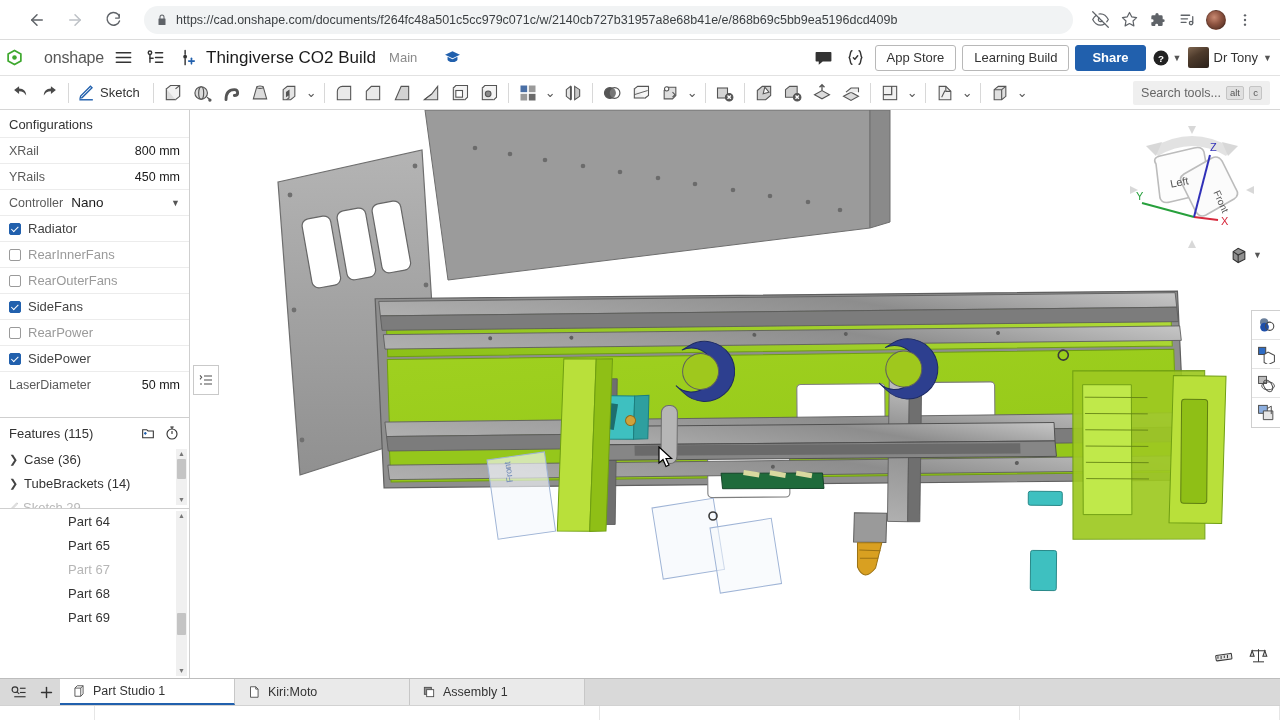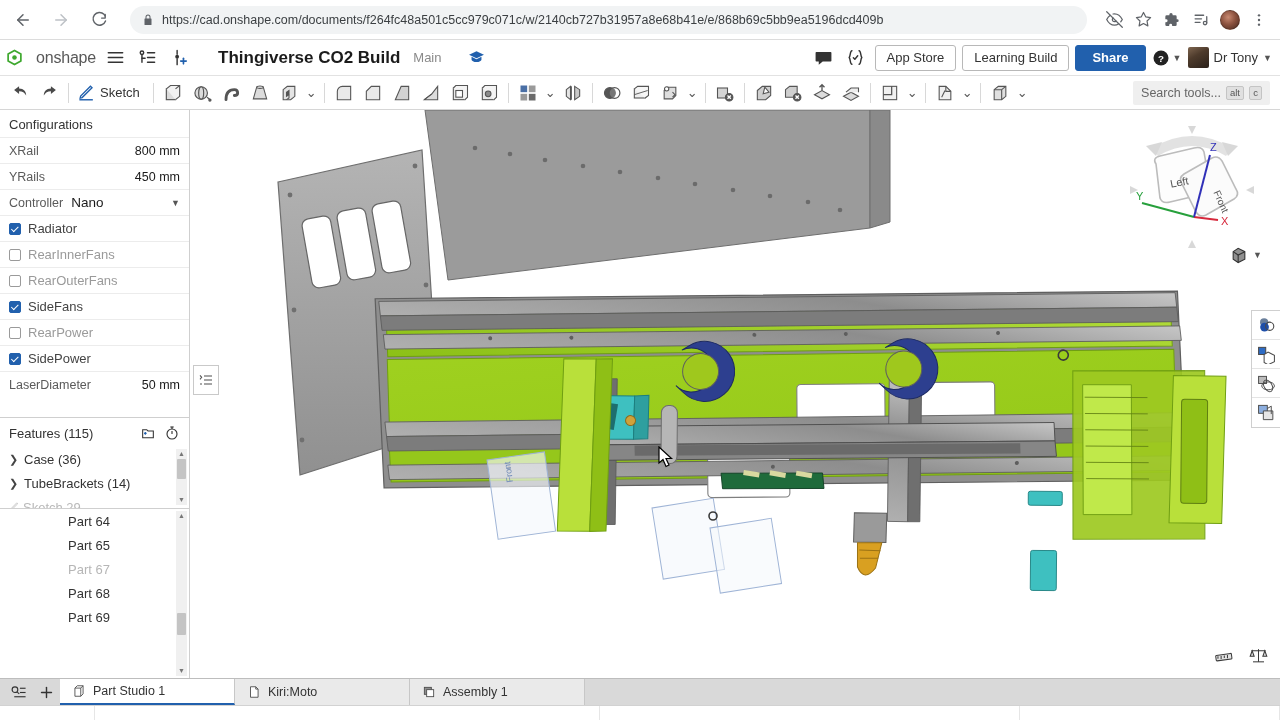--- a/index.html
+++ b/index.html
@@ -11,21 +11,21 @@
     color: #222;
     -webkit-font-smoothing: antialiased;
   }
 
   
   .browser-bar {
     height: 40px;
     background: #ffffff;
     display: flex;
     align-items: center;
-    padding: 0 8px;
+    padding: 0 22px;
     gap: 8px;
     border-bottom: 1px solid #dcdcdc;
   }
   .nav-btn {
     width: 30px; height: 30px;
     display: flex; align-items: center; justify-content: center;
     border-radius: 50%;
     color: #5f6368;
     flex: 0 0 auto;
   }
@@ -65,34 +65,34 @@
   
   .os-header {
     height: 36px;
     background: #ffffff;
     display: flex;
     align-items: center;
     padding: 0 8px 0 6px;
     gap: 6px;
     border-bottom: 1px solid #e2e2e2;
   }
-  .os-logo { display: flex; align-items: center; gap: 13px; flex: 0 0 auto; }
+  .os-logo { display: flex; align-items: center; gap: 21px; flex: 0 0 auto; }
   .os-logo .mark {
     width: 17px; height: 17px;
     display:flex; align-items:center; justify-content:center;
   }
   .os-logo .word { font-size: 16px; color: #585858; letter-spacing: -.2px; }
   .hdr-ico {
     width: 26px; height: 26px;
     display: flex; align-items: center; justify-content: center;
     color: #333; flex: 0 0 auto;
   }
   .doc-title {
-    font-size: 17px; font-weight: bold; color: #1b1b1b;
-    margin-left: 20px; white-space: nowrap;
+    font-size: 17px; font-weight: normal; color: #1b1b1b;
+    margin-left: 0; white-space: nowrap;
   }
   .doc-branch { font-size: 13px; color: #8a8a8a; margin-left: 7px; }
   .hdr-spacer { flex: 1 1 auto; }
   .hdr-btn {
     height: 26px;
     border: 1px solid #b8b8b8;
     border-radius: 3px;
     background: #fff;
     font-size: 13px;
     color: #333;

